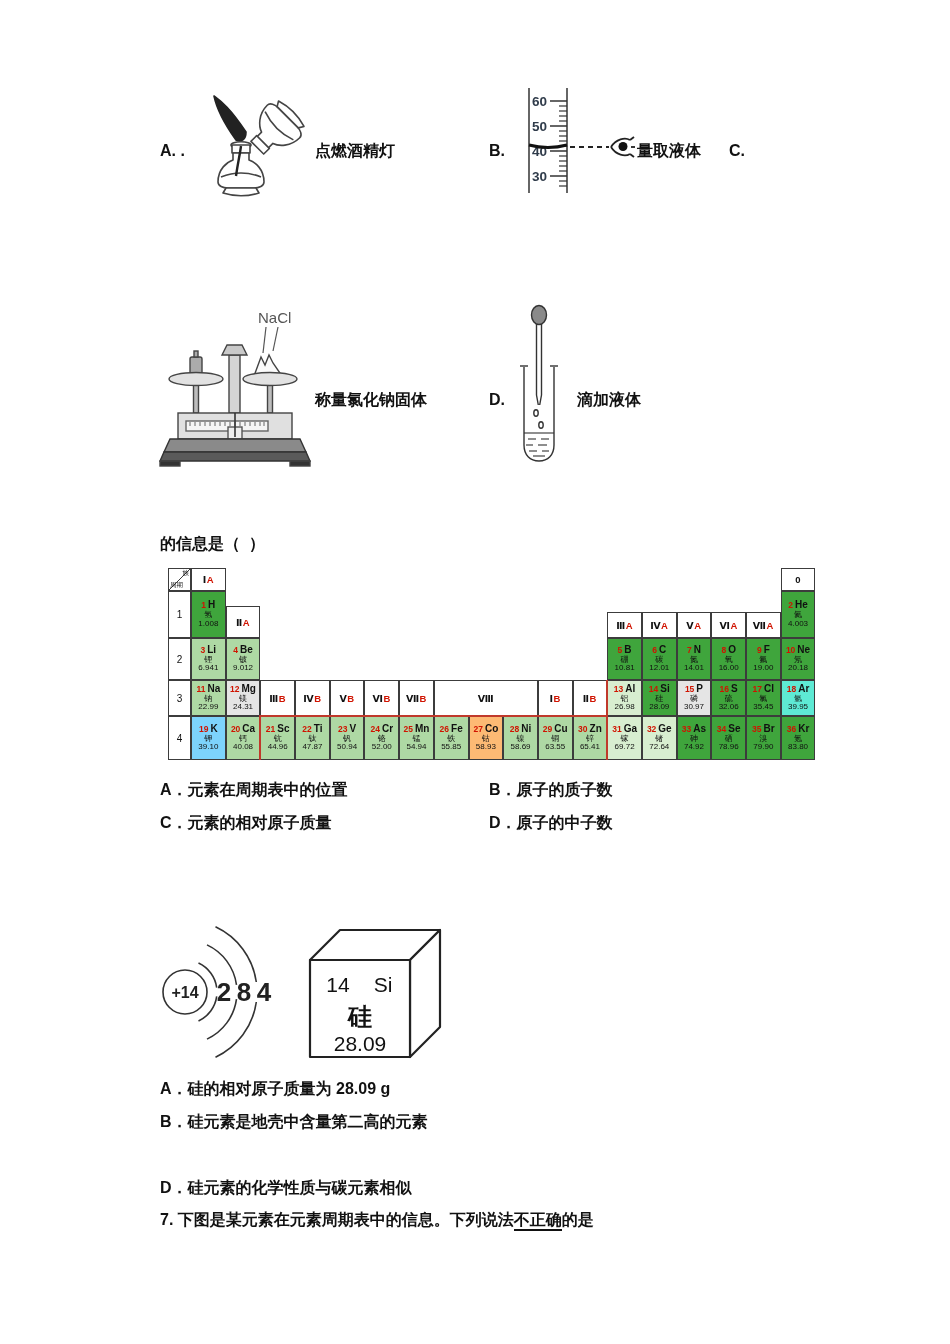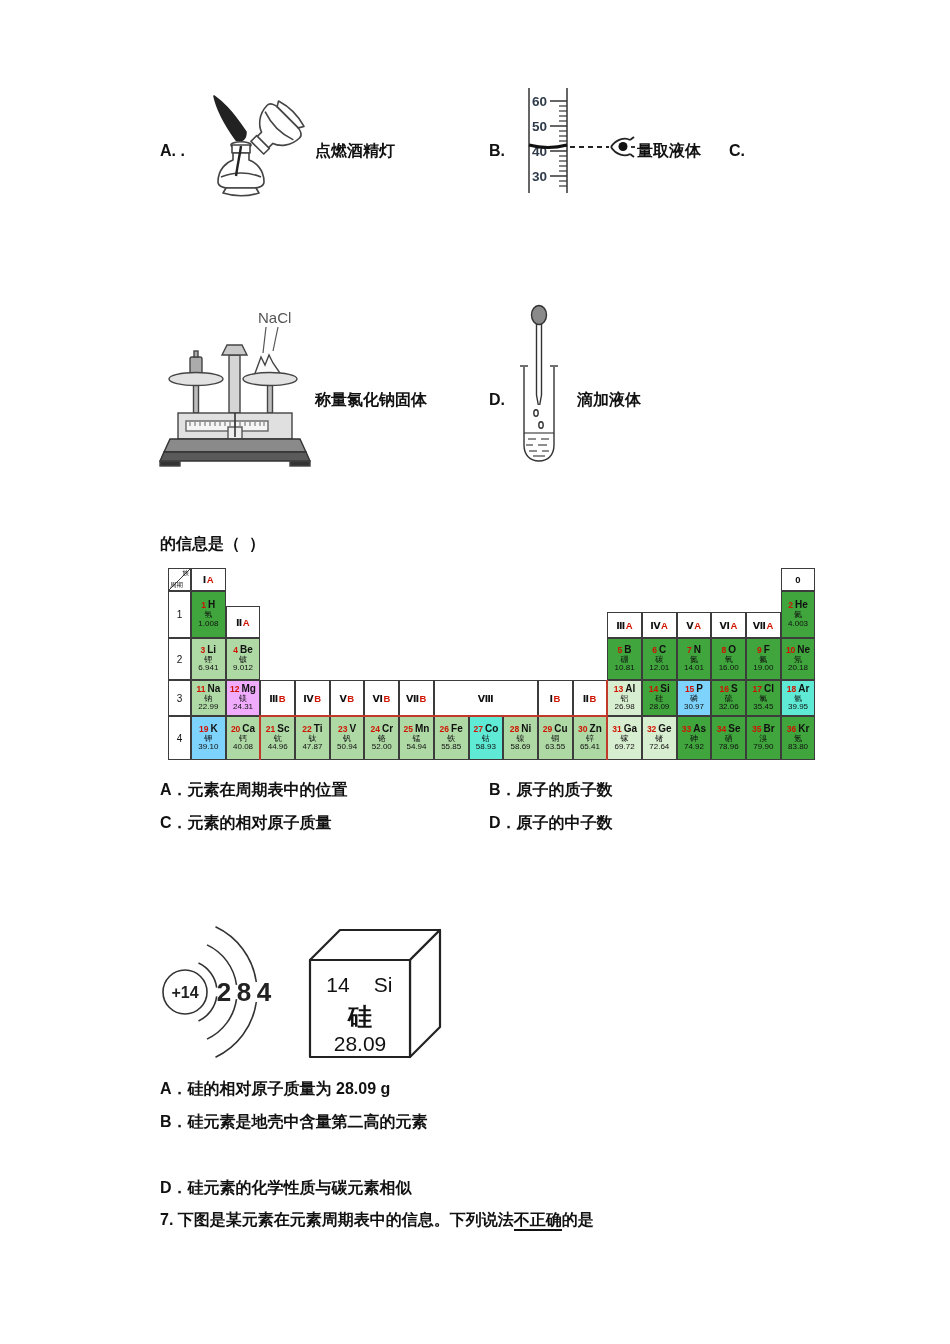--- a/index.html
+++ b/index.html
@@ -349,21 +349,21 @@
         <div class="el-mass">20.18</div>
       </div>
       <div class="pt-cell el" style="grid-area: 4 / 2; background: rgb(174, 217, 164);">
         <div class="el-top">
           <span class="el-num" style="color:#d01300">11</span>
           <span class="el-sym">Na</span>
         </div>
         <div class="el-name">钠</div>
         <div class="el-mass">22.99</div>
       </div>
-      <div class="pt-cell el" style="grid-area: 4 / 3; background: #f0abfc;">
+      <div class="pt-cell el" style="grid-area: 4 / 3; background: #e5e5e5;">
         <div class="el-top">
           <span class="el-num" style="color:#d01300">12</span>
           <span class="el-sym">Mg</span>
         </div>
         <div class="el-name">镁</div>
         <div class="el-mass">24.31</div>
       </div>
       <div class="pt-cell el" style="grid-area: 4 / 14; background: rgb(216, 238, 208);">
         <div class="el-top">
           <span class="el-num" style="color:#d01300">13</span>
@@ -373,21 +373,21 @@
         <div class="el-mass">26.98</div>
       </div>
       <div class="pt-cell el" style="grid-area: 4 / 15; background: rgb(63, 165, 60);">
         <div class="el-top">
           <span class="el-num" style="color:#d01300">14</span>
           <span class="el-sym">Si</span>
         </div>
         <div class="el-name">硅</div>
         <div class="el-mass">28.09</div>
       </div>
-      <div class="pt-cell el" style="grid-area: 4 / 16; background: #7dd3fc;">
+      <div class="pt-cell el" style="grid-area: 4 / 16; background: #e5e5e5;">
         <div class="el-top">
           <span class="el-num" style="color:#d01300">15</span>
           <span class="el-sym">P</span>
         </div>
         <div class="el-name">磷</div>
         <div class="el-mass">30.97</div>
       </div>
       <div class="pt-cell el" style="grid-area: 4 / 17; background: rgb(63, 165, 60);">
         <div class="el-top">
           <span class="el-num" style="color:#d01300">16</span>
@@ -469,21 +469,21 @@
         <div class="el-mass">54.94</div>
       </div>
       <div class="pt-cell el" style="grid-area: 5 / 9; background: rgb(174, 217, 164);">
         <div class="el-top">
           <span class="el-num" style="color:#d01300">26</span>
           <span class="el-sym">Fe</span>
         </div>
         <div class="el-name">铁</div>
         <div class="el-mass">55.85</div>
       </div>
-      <div class="pt-cell el" style="grid-area: 5 / 10; background: #5eead4;">
+      <div class="pt-cell el" style="grid-area: 5 / 10; background: #fdba74;">
         <div class="el-top">
           <span class="el-num" style="color:#d01300">27</span>
           <span class="el-sym">Co</span>
         </div>
         <div class="el-name">钴</div>
         <div class="el-mass">58.93</div>
       </div>
       <div class="pt-cell el" style="grid-area: 5 / 11; background: rgb(174, 217, 164);">
         <div class="el-top">
           <span class="el-num" style="color:#d01300">28</span>

